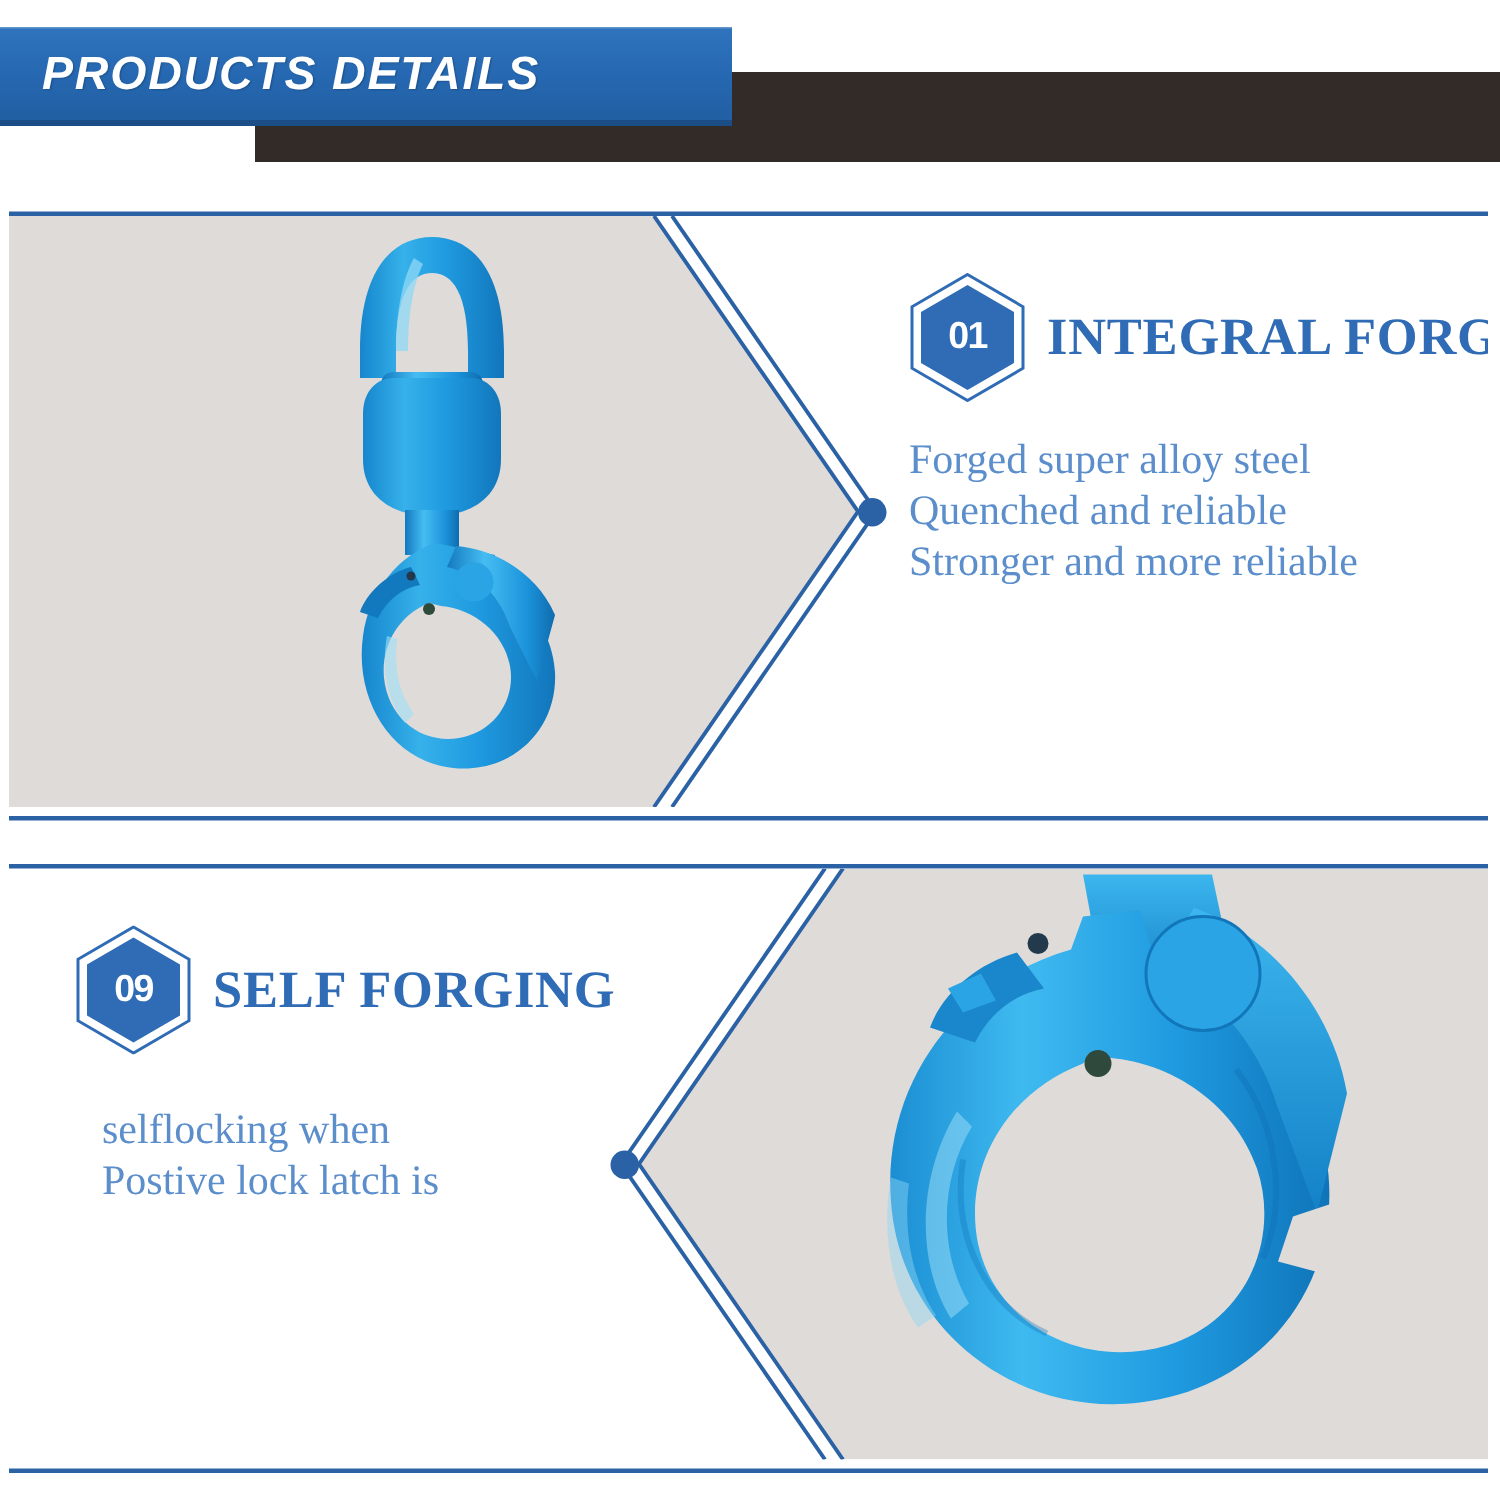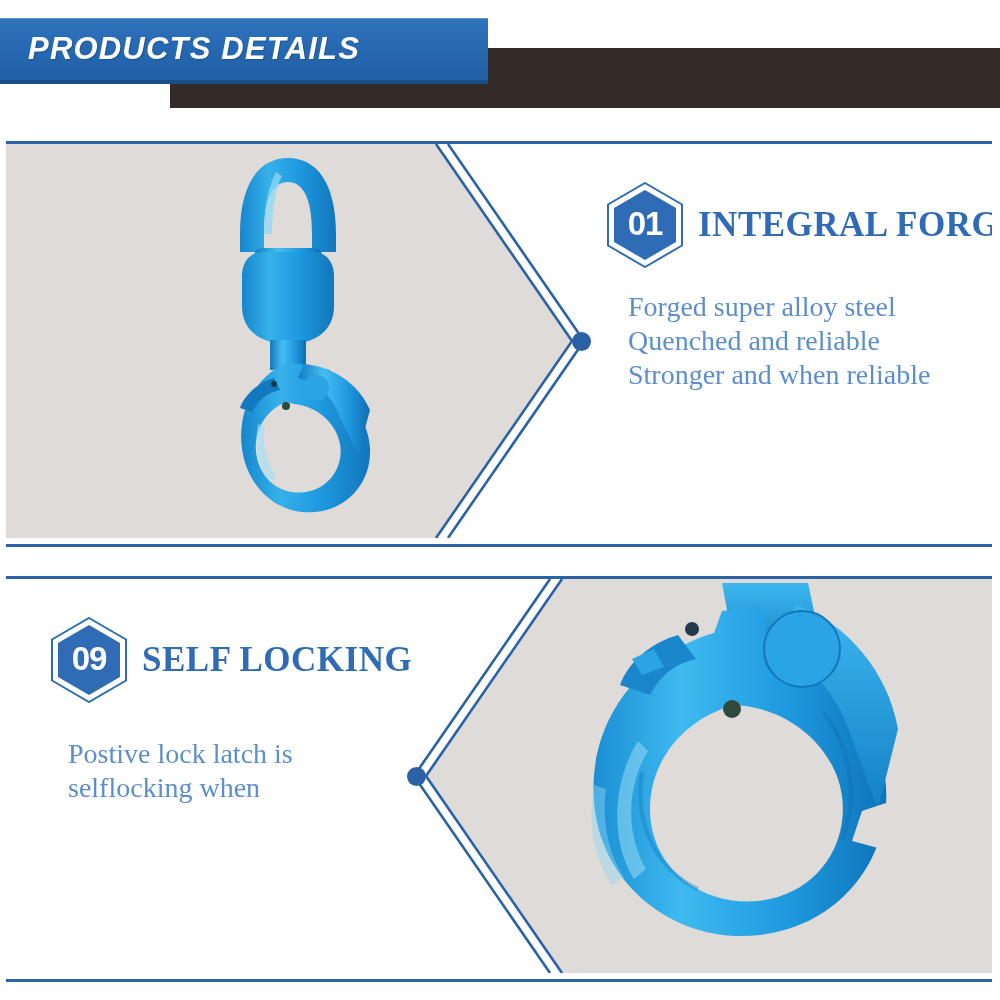--- a/index.html
+++ b/index.html
@@ -82,21 +82,21 @@
   #content-2{left:44px;top:38px;width:420px;}
 
   .head-row{display:flex;align-items:center;}
   .hexbadge{
     position:relative;width:78px;height:86px;flex:0 0 78px;
   }
   .hexbadge .hx{position:absolute;left:0;top:0;width:78px;height:86px;}
   .hexbadge .num{
     position:absolute;left:0;top:0;width:78px;height:86px;
     display:flex;align-items:center;justify-content:center;
-    color:#ffffff;font-size:33px;font-weight:bold;
+    color:#ffffff;font-size:25px;font-weight:bold;
     font-family:"Liberation Sans", sans-serif;
     letter-spacing:-1px;
     transform:translateY(-1px);
     text-align:center;
   }
   .head-title{
     margin-left:14px;
     color:#2f6cb5;
     font-family:"Liberation Serif", serif;
     font-weight:bold;
@@ -105,21 +105,21 @@
     white-space:nowrap;
   }
   .body-text{
     margin-top:22px;
     color:#5b8ecb;
     font-family:"Liberation Serif", serif;
     font-size:28px;
     line-height:34px;
   }
   #content-2 .body-text{margin-top:34px;margin-left:18px;}
-  #content-1 .body-text{margin-left:22px;}
+  #content-1 .body-text{}
   .body-text div{white-space:nowrap;}
 </style>
 </head>
 <body>
 
 <div id="root">
 
   <div class="header">
     <div class="header-dark-under"></div>
     <div class="header-bar"></div>
@@ -195,21 +195,21 @@
             <polygon points="39,1 76,22.5 76,63.5 39,85 2,63.5 2,22.5" fill="none" stroke="#2f6cb5" stroke-width="2"></polygon>
             <polygon points="39,8 70,26 70,60 39,78 8,60 8,26" fill="#2f6cb5"></polygon>
           </svg>
           <div class="num">01</div>
         </div>
         <div class="head-title">INTEGRAL FORGING</div>
       </div>
       <div class="body-text">
         <div>Forged super alloy steel</div>
         <div>Quenched and reliable</div>
-        <div>Stronger and when reliable</div>
+        <div>Stronger and more reliable</div>
       </div>
     </div>
   </div>
 
   <div class="panel" id="panel-2">
 
     <div class="photo" id="photo-2">
       <div class="hook-wrap">
         <svg viewBox="0 0 566 394" width="566" height="394" xmlns="http://www.w3.org/2000/svg">
           <defs>
@@ -267,22 +267,22 @@
 
     <div class="content" id="content-2">
       <div class="head-row">
         <div class="hexbadge">
           <svg class="hx" viewBox="0 0 78 86" xmlns="http://www.w3.org/2000/svg">
             <polygon points="39,1 76,22.5 76,63.5 39,85 2,63.5 2,22.5" fill="none" stroke="#2f6cb5" stroke-width="2"></polygon>
             <polygon points="39,8 70,26 70,60 39,78 8,60 8,26" fill="#2f6cb5"></polygon>
           </svg>
           <div class="num">09</div>
         </div>
-        <div class="head-title">SELF LOCKING</div>
+        <div class="head-title">SELF FORGING</div>
       </div>
       <div class="body-text">
+        <div>selflocking when</div>
         <div>Postive lock latch is</div>
-        <div>selflocking when</div>
       </div>
     </div>
   </div>
 
 </div>
 
 </body></html>

